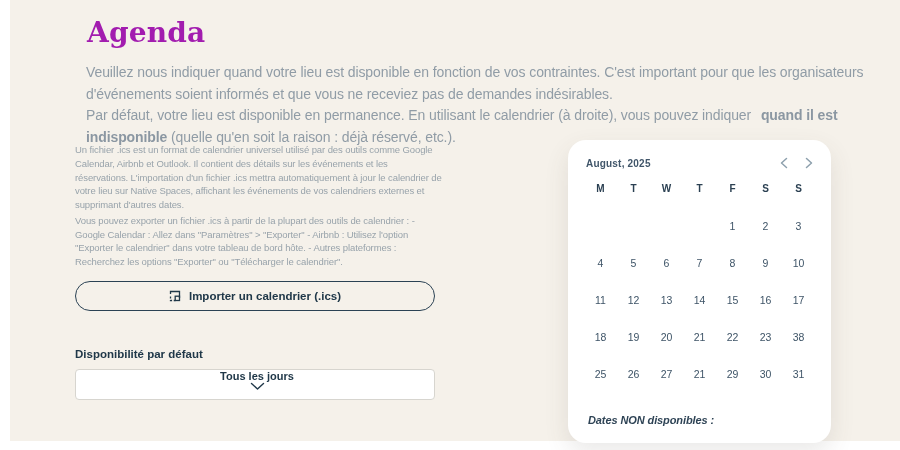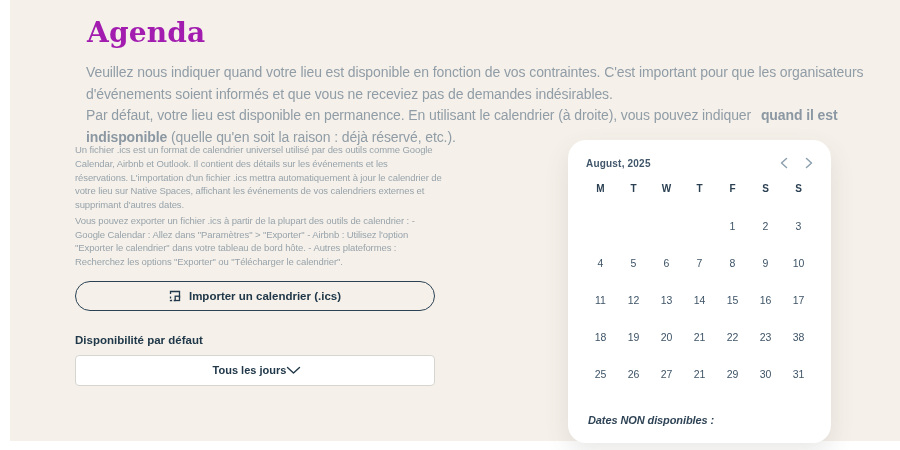--- a/index.html
+++ b/index.html
@@ -36,26 +36,26 @@
     margin-top:2px;
   }
   .import-btn {
     margin-top:12px; width:360px; height:30px;
     border:1.5px solid #2b4254; border-radius:15px; background:transparent;
     color:#203849; font-size:11.5px; font-weight:700;
     font-family:"Liberation Sans", sans-serif;
     display:flex; align-items:center; justify-content:center; gap:8px;
     cursor:pointer;
   }
-  .avail-label { margin-top:23px; font-size:11.5px; font-weight:700; color:#203849; }
+  .avail-label { margin-top:37px; font-size:11.5px; font-weight:700; color:#203849; }
   .select-box {
     margin-top:9px; width:360px; height:31px; background:#ffffff;
     border:1px solid #d7d5cf; border-radius:4px;
-    display:flex; align-items:center; justify-content:center;
-    padding:0 14px 0 18px; cursor:pointer;
+    display:flex; align-items:center; justify-content:flex-start;
+    padding:0 14px 0 18px; cursor:pointer;flex-direction:column;
   }
   .select-value { font-size:11px; font-weight:700; color:#203849; }
 
   .calendar-card {
     position:absolute; left:568px; top:140px; width:263px; height:303px;
     background:#ffffff; border-radius:18px;
     box-shadow:0 10px 24px rgba(80,75,65,0.12);
     padding:16px;
   }
   .cal-header {

